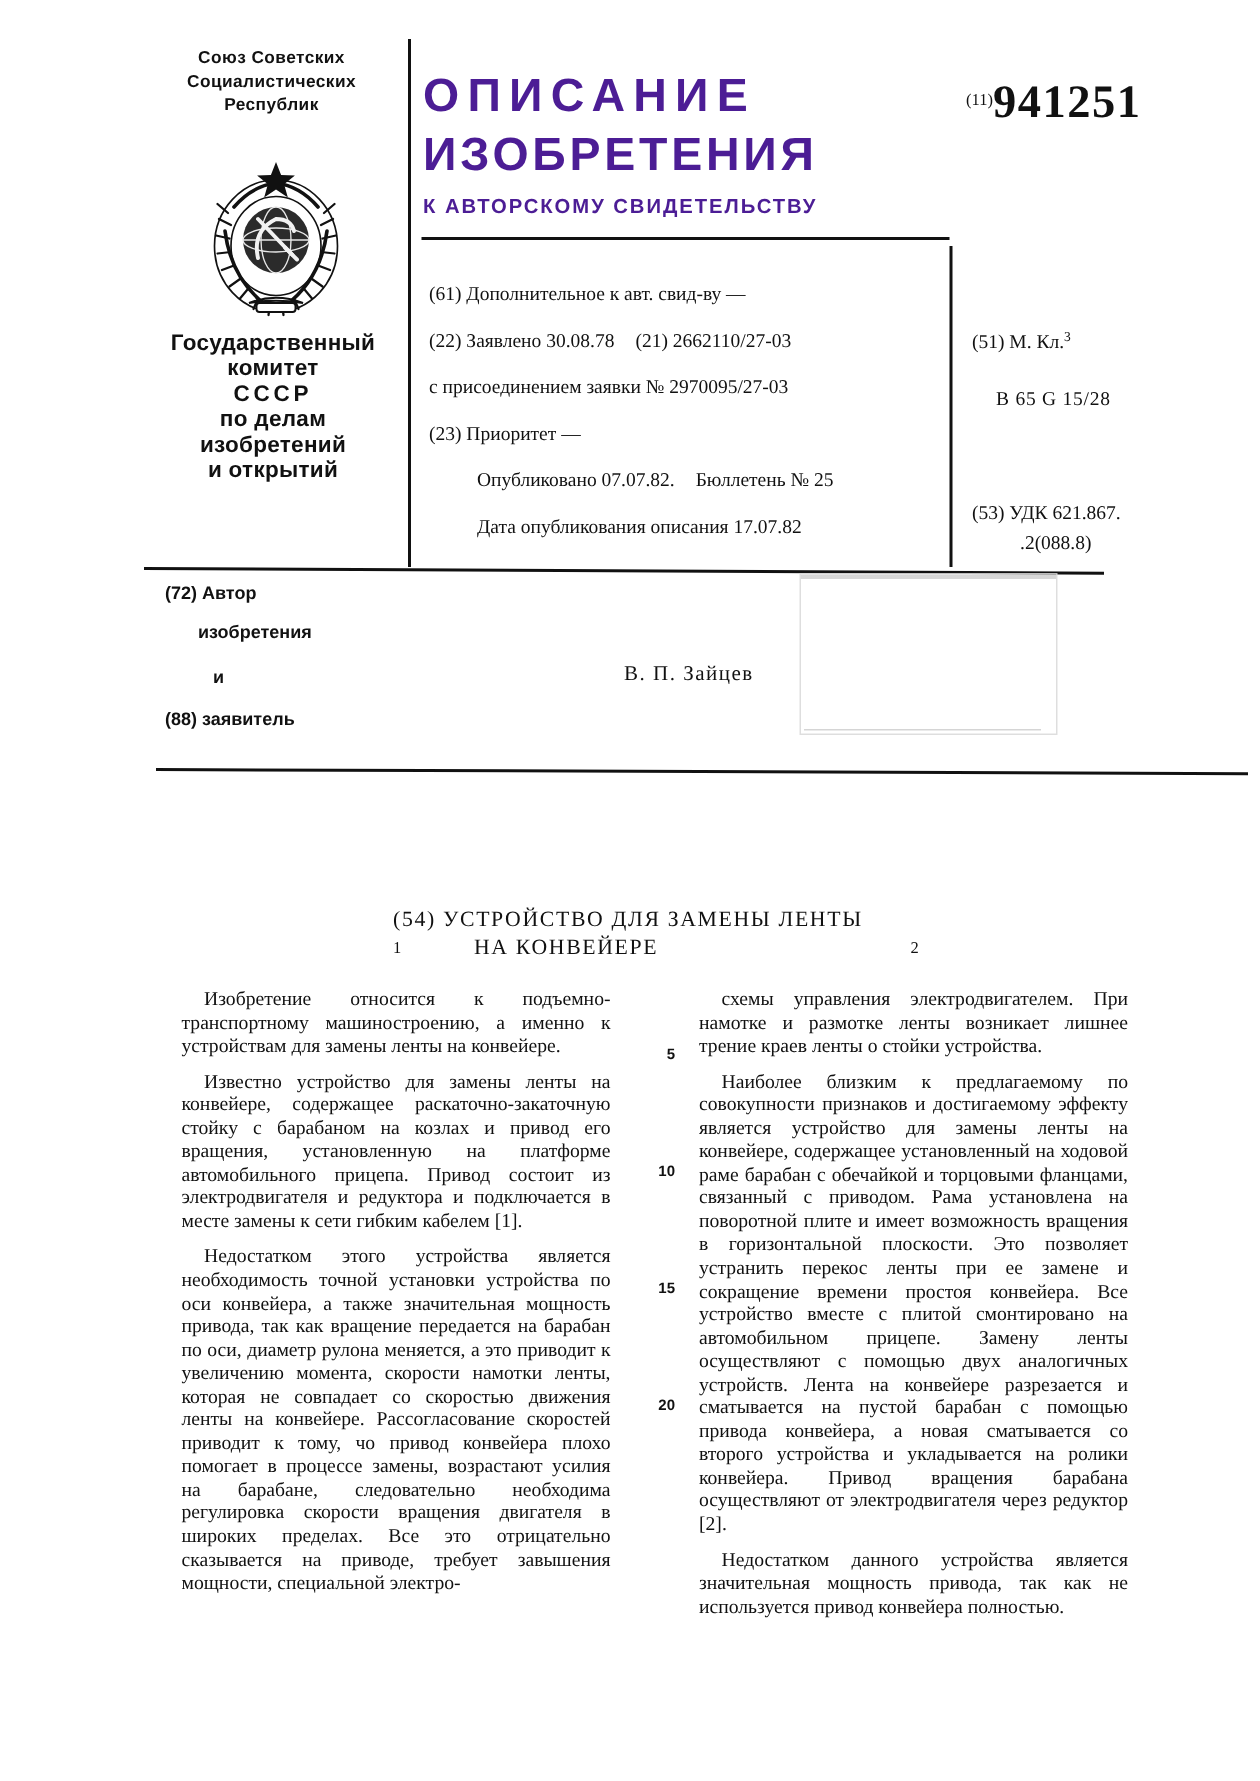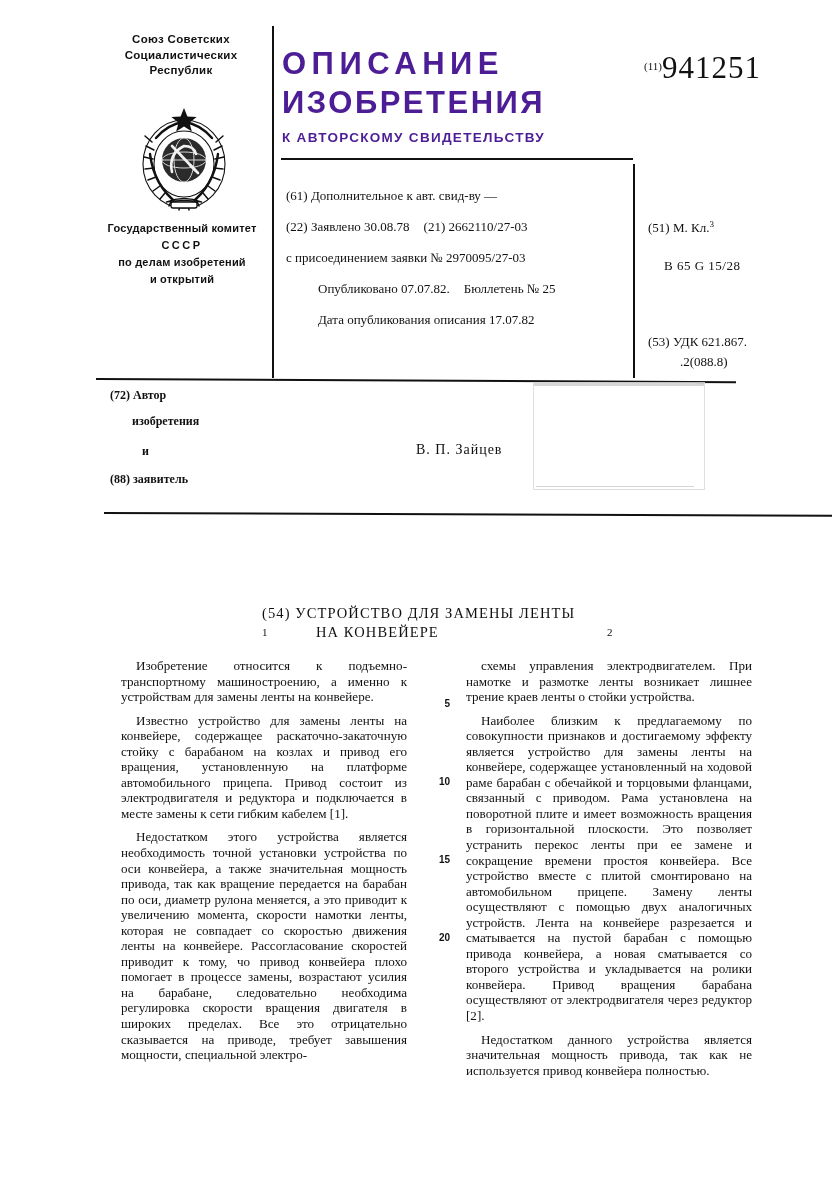--- a/index.html
+++ b/index.html
@@ -17,49 +17,49 @@
   .hdr-hline-bottom{position:absolute;left:0px;top:354px;width:640px;height:1.6px;background:#111;
       transform:rotate(0.28deg);transform-origin:left center;}
 
   .union{position:absolute;left:0px;top:8px;width:170px;text-align:center;
     font-family:"Liberation Sans",sans-serif;font-weight:bold;font-size:11.5px;line-height:15.5px;
     letter-spacing:.3px;}
 
   .emblem{position:absolute;left:42px;top:78px;width:92px;height:112px;}
 
   .committee{position:absolute;left:0px;top:196px;width:172px;text-align:center;
-    font-family:"Liberation Sans",sans-serif;font-weight:bold;font-size:11px;line-height:17px;
+    font-family:"Liberation Sans",sans-serif;font-weight:bold;font-size:15px;line-height:17px;
     letter-spacing:.2px;}
   .committee .ln2{letter-spacing:2.5px;}
 
   .bigtitle{position:absolute;left:186px;top:22px;width:350px;
     font-family:"Liberation Sans",sans-serif;font-weight:bold;color:#4c1d95;}
   .bigtitle .l1{font-size:31px;letter-spacing:5.5px;line-height:36px;}
   .bigtitle .l2{font-size:31px;letter-spacing:2.5px;line-height:38px;margin-top:2px;}
   .bigtitle .l3{font-size:13.5px;letter-spacing:1.3px;line-height:20px;margin-top:6px;}
 
   .patnum{position:absolute;left:548px;top:26px;width:200px;}
   .patnum .k{font-size:11px;vertical-align:8px;}
-  .patnum .n{font-family:"Liberation Serif",serif;font-weight:normal;font-size:31px;letter-spacing:1px;}
+  .patnum .n{font-family:"Liberation Serif",serif;font-weight:bold;font-size:31px;letter-spacing:1px;}
 
   .biblio{position:absolute;left:190px;top:156px;width:345px;font-size:13px;line-height:31px;}
   .biblio .row{white-space:nowrap;}
   .biblio .ind{padding-left:32px;}
   .biblio .sp{display:inline-block;width:14px;}
 
   .rightcol{position:absolute;left:552px;top:190px;width:200px;font-size:13px;line-height:20px;}
   .rightcol .mkl{margin-bottom:18px;}
   .rightcol .mkl sup{font-size:9px;}
   .rightcol .cls{padding-left:16px;letter-spacing:.5px;}
   .rightcol .udk{margin-top:56px;}
   .rightcol .udk .l2{padding-left:32px;}
 
   
   .authorblk{position:absolute;left:96px;top:382px;width:742px;height:130px;font-size:13px;}
-  .a-lbl{position:absolute;font-family:Liberation Serif, serif;font-weight:bold;font-size:12px;text-align:center;}
+  .a-lbl{position:absolute;font-family:Liberation Sans, sans-serif;font-weight:bold;font-size:12px;text-align:center;}
   .a72{left:14px;top:6px;}
   .a72b{left:36px;top:32px;}
   .aand{left:46px;top:62px;}
   .a71{left:14px;top:90px;}
   .aname{position:absolute;left:320px;top:60px;font-family:"Liberation Serif",serif;
     font-size:14px;letter-spacing:1px;}
   .smudge{position:absolute;left:437px;top:0px;width:170px;height:106px;
     border:1px solid #d9d9d9;background:
       linear-gradient(180deg,rgba(40,40,40,.22) 0 3px,rgba(255,255,255,0) 3px 100%);
     opacity:.85;}
@@ -163,20 +163,21 @@
     <div class="patnum">
       <span class="k">(11)</span><span class="n">941251</span>
     </div>
 
     <div class="biblio">
       <div class="row">(61) Дополнительное к авт. свид-ву —</div>
       <div class="row">
         <span>(22) Заявлено 30.08.78</span><span class="sp"></span><span>(21) 2662110/27-03</span>
       </div>
       <div class="row">с присоединением заявки № 2970095/27-03</div>
+      <div class="row">(23) Приоритет —</div>
       <div class="row ind">
         <span>Опубликовано 07.07.82.</span><span class="sp"></span><span>Бюллетень № 25</span>
       </div>
       <div class="row ind">Дата опубликования описания 17.07.82</div>
     </div>
 
     <div class="rightcol">
       <div class="mkl"><span>(51) М. Кл.</span><sup>3</sup></div>
       <div class="cls">B 65   G 15/28</div>
       <div class="udk">

